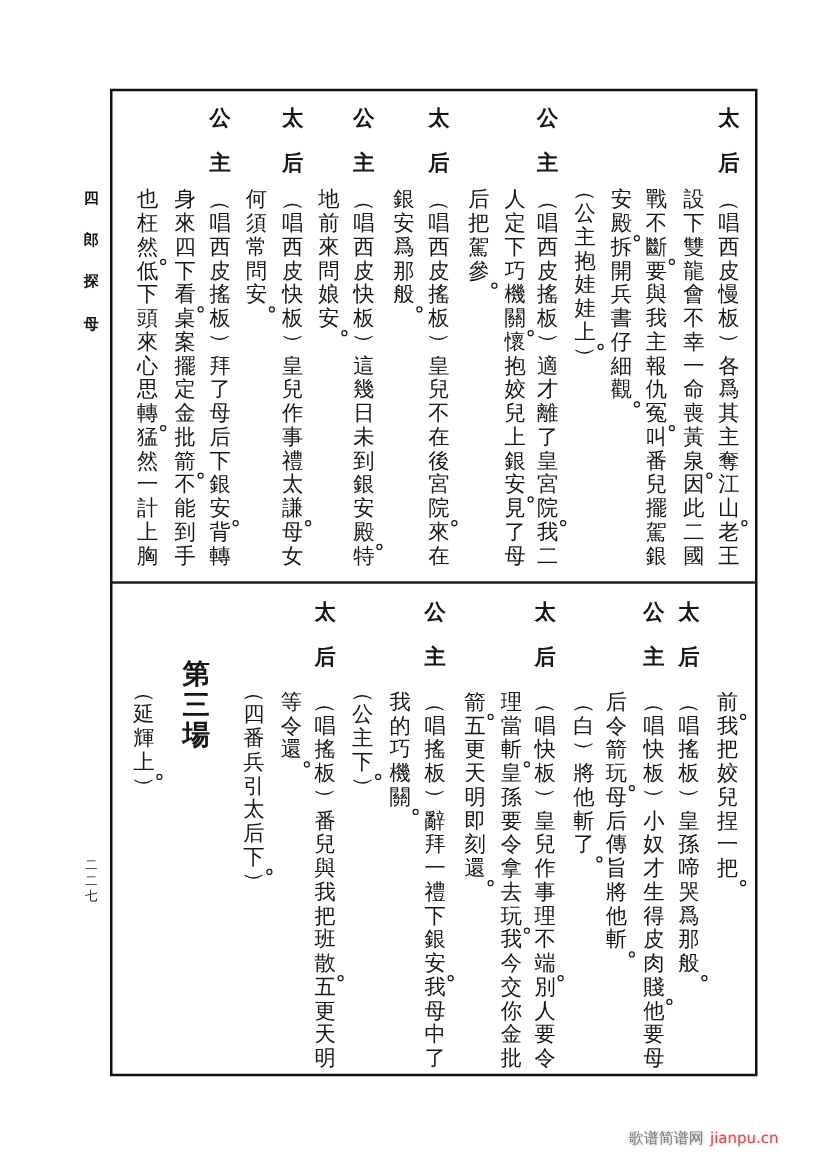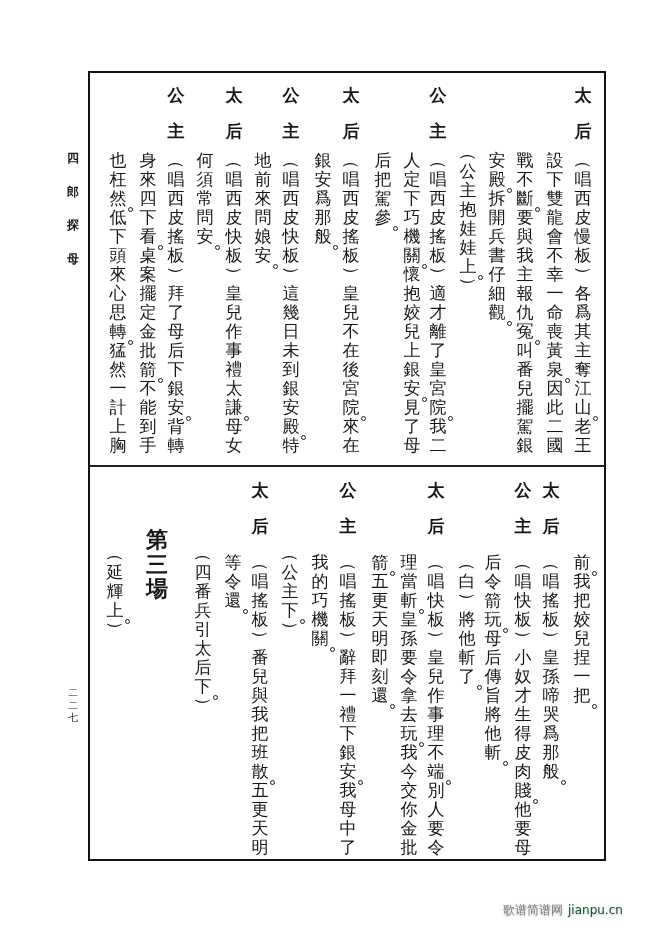--- a/index.html
+++ b/index.html
@@ -535,14 +535,14 @@
   </div>
 <div class="vt" style="left:105px;top:544px">
     <span class="ch par">（</span>
     <span class="ch">延</span>
     <span class="ch">輝</span>
     <span class="ch">上<span class="dot">。</span></span>
     <span class="ch par">）</span>
   </div>
 
 <div class="watermark">
-  <span class="wm-site">歌谱简谱网</span><span class="wm-domain" style="color: #14532d;">jianpu.cn</span>
+  <span class="wm-site">歌谱简谱网</span><span class="wm-domain" style="color: #ef4444;">jianpu.cn</span>
 </div>
 
 </body></html>

